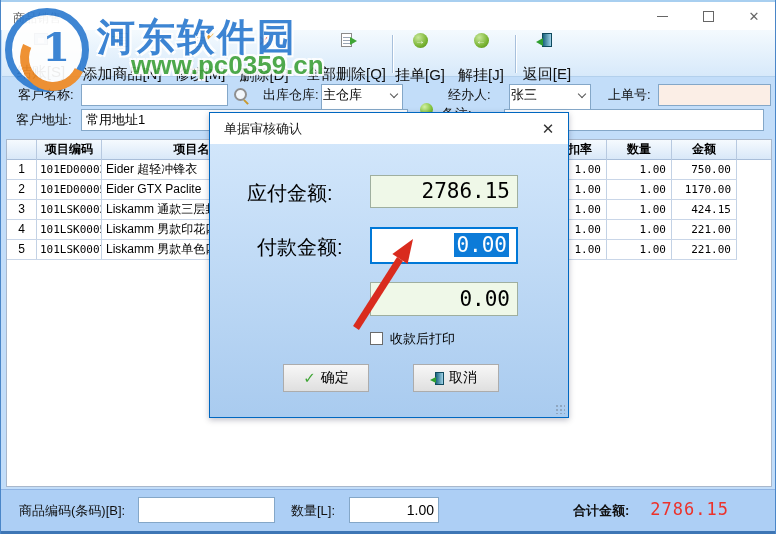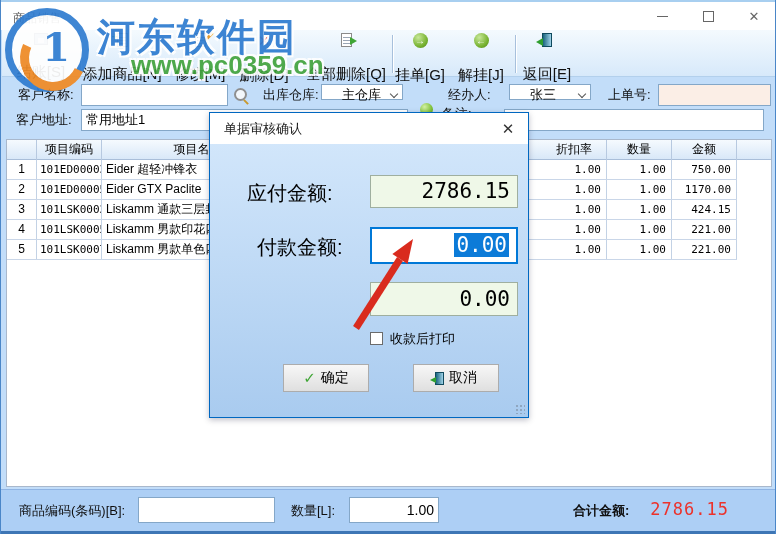--- a/index.html
+++ b/index.html
@@ -36,48 +36,48 @@
   .i-pencil{ position:absolute; right:-5px; top:-3px; width:3px; height:12px; background:linear-gradient(#F3B33C,#D98324); transform:rotate(45deg); border-radius:1px; }
   .i-x{ color:#E02A20; font-size:15px; font-weight:bold; line-height:15px; }
   .i-arr{ position:absolute; right:-6px; top:3px; width:0; height:0; border-left:7px solid #3FA535; border-top:4px solid transparent; border-bottom:4px solid transparent; }
   .i-ball{ width:15px; height:15px; border-radius:50%; background:radial-gradient(circle at 35% 30%,#C8E89A,#79B433 60%,#4E8412); color:#FFF; font-size:10px; line-height:15px; text-align:center; font-weight:bold; }
   .i-door{ width:10px; height:14px; background:linear-gradient(90deg,#19647E,#9FD2E8); border:1px solid #0F4A5E; position:relative; }
   .i-door::before{ content:""; position:absolute; left:-7px; top:4px; width:0; height:0; border-right:7px solid #2E9E2E; border-top:4px solid transparent; border-bottom:4px solid transparent; }
 
   
   .flabel{ position:absolute; font-size:13px; color:#101010; line-height:22px; white-space:nowrap; }
   .tinput{ position:absolute; height:22px; border:1px solid #84A7C8; background:#FFF; font-size:13px; padding:0 4px; font-family:"Liberation Sans",sans-serif; }
-  .dropdown{ position:absolute; height:16px; border:1px solid #84A7C8; background:#FFF; font-size:13px; line-height:20px; padding-left:20px; }
+  .dropdown{ position:absolute; height:29px; border:1px solid #84A7C8; background:#FFF; font-size:13px; line-height:20px; padding-left:1px; }
   .chev{ position:absolute; right:5px; top:6px; width:6px; height:6px; border-right:1px solid #555; border-bottom:1px solid #555; transform:rotate(45deg); }
   .search-ic{ position:absolute; width:16px; height:16px; }
   .search-ic::before{ content:""; position:absolute; left:1px; top:1px; width:9px; height:9px; border:2px solid #8F8F8F; border-radius:50%; background:#F3F7FB; }
   .search-ic::after{ content:""; position:absolute; right:0px; bottom:0px; width:6px; height:2px; background:#C89A30; transform:rotate(45deg); }
   .green-ball{ position:absolute; width:13px; height:13px; border-radius:50%; background:radial-gradient(circle at 35% 30%,#D3F0A5,#7CBF35 60%,#4B8A10); }
 
   
   .tablearea{ position:absolute; left:5px; top:139px; width:766px; height:348px; background:#FFF; border:1px solid #A9B8CC; }
-  .thead{ position:absolute; left:0; top:0; width:764px; height:20px; background:linear-gradient(#F5FAFE,#D9E8F8); border-bottom:1px solid #A9BED9; }
+  .thead{ position:absolute; left:0; top:0; width:764px; height:20px; background:linear-gradient(#F5FAFE,#D9E8F8); border-bottom:1px solid #A9BED9;font-weight:bold; }
   .trow{ position:absolute; left:0; width:764px; height:20px; background:#FFF; }
   .cell{ position:absolute; top:0; height:20px; line-height:19px; font-size:12px; color:#000; overflow:hidden; white-space:nowrap; border-right:1px solid #C3D2E5; }
   .hcell{ text-align:center; border-right:1px solid #B7C9E0; }
   .rline{ position:absolute; left:0; bottom:0; width:730px; height:1px; background:#C9D6E8; }
   .c-num{ left:0; width:30px; text-align:center; }
   .c-code{ left:30px; width:65px; padding-left:3px; font-family:"DejaVu Sans Mono",monospace; font-size:11px; }
   .c-name{ left:95px; width:192px; padding-left:4px; font-size:12px; }
   .c-rate{ left:535px; width:65px; text-align:right; padding-right:5px; font-family:"DejaVu Sans Mono",monospace; font-size:11px; }
   .c-qty{ left:600px; width:65px; text-align:right; padding-right:5px; font-family:"DejaVu Sans Mono",monospace; font-size:11px; }
   .c-amt{ left:665px; width:65px; text-align:right; padding-right:5px; font-family:"DejaVu Sans Mono",monospace; font-size:11px; }
 
   
   .bottombar{ position:absolute; left:0; top:489px; width:776px; height:45px; background:#ADCFF5;
               border-top:1px solid #8FB4E4; border-bottom:3px solid #3E76B5; }
   .total-val{ position:absolute; font-family:"DejaVu Sans Mono",monospace; font-size:17px; color:#EC322B; letter-spacing:1px; }
 
   
-  .dialog{ position:absolute; left:208px; top:112px; width:320px; height:306px; border:1px solid #0067C0;
+  .dialog{ position:absolute; left:208px; top:112px; width:360px; height:306px; border:1px solid #0067C0;
            background:linear-gradient(#D6E9FC,#A9CBEF); z-index:50; box-shadow:0 2px 6px rgba(0,0,40,.25); }
   .dlg-title{ position:absolute; left:0; top:0; width:100%; height:31px; background:#FFF; }
   .dlg-title-text{ position:absolute; left:14px; top:0; line-height:31px; font-size:13px; color:#1A1A1A; }
   .dlg-close{ position:absolute; right:8px; top:0; width:24px; height:31px; display:flex; align-items:center; justify-content:center; font-size:15px; color:#333; }
   .dlg-label{ position:absolute; left:37px; width:115px; font-size:20px; color:#000; white-space:nowrap; }
   .dlg-field{ position:absolute; left:160px; width:148px; font-family:"DejaVu Sans Mono",monospace; font-size:21px;
               text-align:right; padding-right:7px; color:#000; }
   .f-green{ background:#EFF8E8; border:1px solid #9FAF9F; }
   .f-focus{ background:#FFF; border:2px solid #0078D7; }
   .sel{ background:#0C7BD8; color:#FFF; padding:0 2px; }

